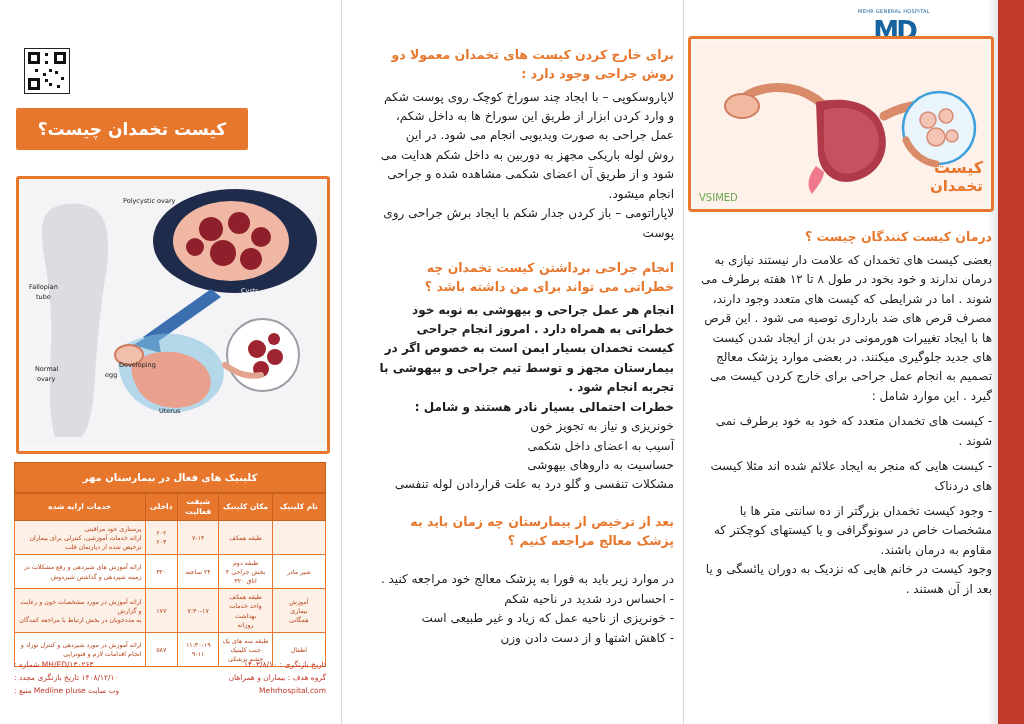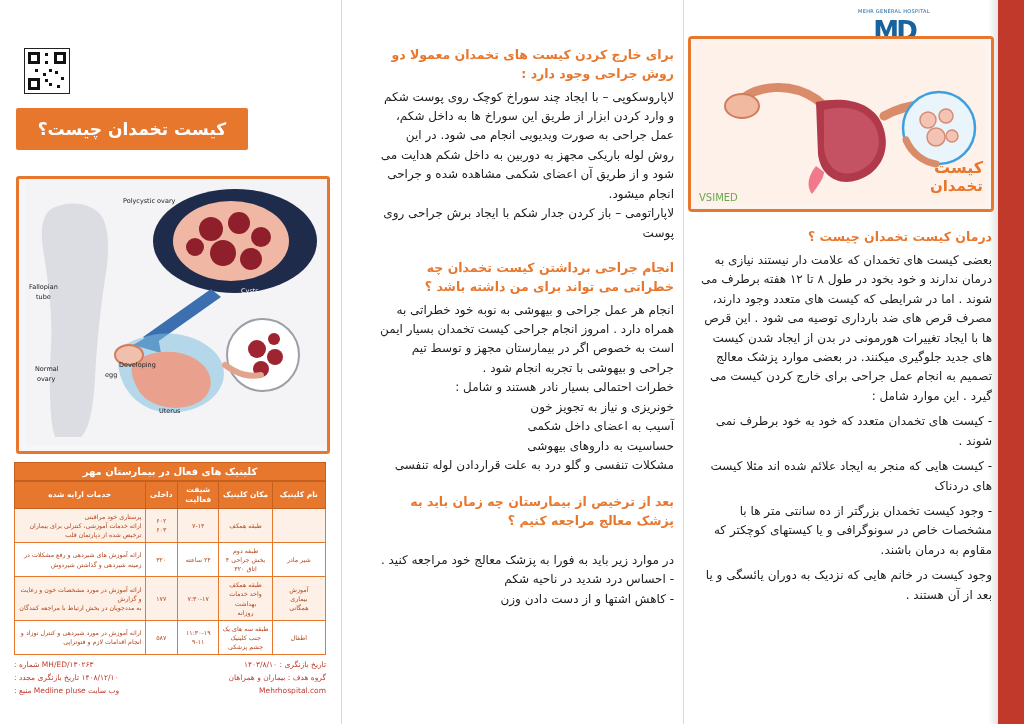--- a/index.html
+++ b/index.html
@@ -93,21 +93,21 @@
   .left-image{
     position:absolute;left:16px;top:176px;width:308px;height:272px;
     border:3px solid #e8772e;border-radius:3px;overflow:hidden;background:#f7f7f9;
   }
   .li-cap{position:absolute;font-size:6.5px;color:#222;}
 
   
   .tbl-wrap{position:absolute;left:14px;top:462px;width:312px;}
   .tbl-title{
     background:#e8772e;color:#fff;font-weight:bold;font-size:10px;
-    text-align:center;padding:3px 0;border:1px solid #c5601f;
+    text-align:center;padding:9px 0;border:1px solid #c5601f;
   }
   table{border-collapse:collapse;width:100%;table-layout:fixed;}
   th{
     background:#e8772e;color:#fff;font-size:7.5px;font-weight:bold;
     border:1px solid #c5601f;padding:3px 1px;text-align:center;line-height:1.3;
   }
   td{
     border:1px solid #e8772e;font-size:6.3px;color:#b5451a;padding:3px 2px;
     text-align:center;line-height:1.45;vertical-align:middle;
   }
@@ -166,52 +166,53 @@
         <path d="M120 122 C112 132 110 142 116 150 C122 142 128 134 128 128 Z" fill="#f07a8c"></path>
       </svg>
       <div class="ci-label">
         <div class="l1">کیست</div>
         <div class="l2">تخمدان</div>
       </div>
       <div class="ci-logo">VSIMED</div>
     </div>
 
     <div class="cover-body">
-      <div class="sec-title">درمان کیست تخمدان چیست ؟</div>
+      <div class="sec-title">درمان کیست کنندگان چیست ؟</div>
       <div class="body-txt" style="margin-top:4px;white-space:pre-line;">بعضی کیست های تخمدان که علامت دار نیستند نیازی به درمان ندارند و خود بخود در طول ۸ تا ۱۲ هفته برطرف می شوند . اما در شرایطی که کیست های متعدد وجود دارند، مصرف قرص های ضد بارداری توصیه می شود . این قرص ها با ایجاد تغییرات هورمونی در بدن از ایجاد شدن کیست های جدید جلوگیری میکنند. در بعضی موارد پزشک معالج تصمیم به انجام عمل جراحی برای خارج کردن کیست می گیرد . این موارد شامل :</div>
       <div class="body-txt" style="margin-top:6px;">- کیست های تخمدان متعدد که خود به خود برطرف نمی شوند .</div>
       <div class="body-txt" style="margin-top:6px;">- کیست هایی که منجر به ایجاد علائم شده اند مثلا کیست های دردناک</div>
       <div class="body-txt" style="margin-top:6px;">- وجود کیست تخمدان بزرگتر از ده سانتی متر ها با مشخصات خاص در سونوگرافی و یا کیستهای کوچکتر که مقاوم به درمان باشند.</div>
-      <div class="body-txt" style="margin-top:6px;">وجود کیست در خانم هایی که نزدیک به دوران یائسگی و یا بعد از آن هستند .</div>
+      <div class="body-txt" style="">وجود کیست در خانم هایی که نزدیک به دوران یائسگی و یا بعد از آن هستند .</div>
     </div>
   </div>
 
   <div class="col col-mid">
     <div class="mid-inner">
 
       <div class="mid-block">
         <div class="sec-title">برای خارج کردن کیست های تخمدان معمولا دو روش جراحی وجود دارد :</div>
         <div class="body-txt" style="margin-top:4px;white-space:pre-line;">لاپاروسکوپی – با ایجاد چند سوراخ کوچک روی پوست شکم و وارد کردن ابزار از طریق این سوراخ ها به داخل شکم، عمل جراحی به صورت ویدیویی انجام می شود. در این روش لوله باریکی مجهز به دوربین به داخل شکم هدایت می شود و از طریق آن اعضای شکمی مشاهده شده و جراحی انجام میشود.
 لاپاراتومی – باز کردن جدار شکم با ایجاد برش جراحی روی پوست</div>
       </div>
 
       <div class="mid-block" style="margin-top:16px;">
         <div class="sec-title">انجام جراحی برداشتن کیست تخمدان چه خطراتی می تواند برای من داشته باشد ؟</div>
-        <div class="body-txt" style="margin-top:4px;white-space:pre-line;">انجام هر عمل جراحی و بیهوشی به نوبه خود خطراتی به همراه دارد . امروز انجام جراحی کیست تخمدان بسیار ایمن است به خصوص اگر در بیمارستان مجهز و توسط تیم جراحی و بیهوشی با تجربه انجام شود .
+        <div class="body-txt" style="margin-top:4px;white-space:pre-line;font-weight:bold;">انجام هر عمل جراحی و بیهوشی به نوبه خود خطراتی به همراه دارد . امروز انجام جراحی کیست تخمدان بسیار ایمن است به خصوص اگر در بیمارستان مجهز و توسط تیم جراحی و بیهوشی با تجربه انجام شود .
 خطرات احتمالی بسیار نادر هستند و شامل :</div>
         <div class="body-txt">خونریزی و نیاز به تجویز خون</div>
         <div class="body-txt">آسیب به اعضای داخل شکمی</div>
         <div class="body-txt">حساسیت به داروهای بیهوشی</div>
         <div class="body-txt">مشکلات تنفسی و گلو درد به علت قراردادن لوله تنفسی</div>
       </div>
 
       <div class="mid-block" style="margin-top:18px;">
         <div class="sec-title">بعد از ترخیص از بیمارستان چه زمان باید به پزشک معالج مراجعه کنیم ؟</div>
         <div class="body-txt" style="margin-top:20px;">در موارد زیر باید به فورا به پزشک معالج خود مراجعه کنید .</div>
         <div class="body-txt">- احساس درد شدید در ناحیه شکم</div>
+        <div class="body-txt">- خونریزی از ناحیه عمل که زیاد و غیر طبیعی است</div>
         <div class="body-txt">- کاهش اشتها و از دست دادن وزن</div>
       </div>
 
     </div>
   </div>
 
   <div class="col col-left">
 
     <div class="qr">
       <div class="cell" style="left:3px;top:3px;width:12px;height:12px;"></div>

